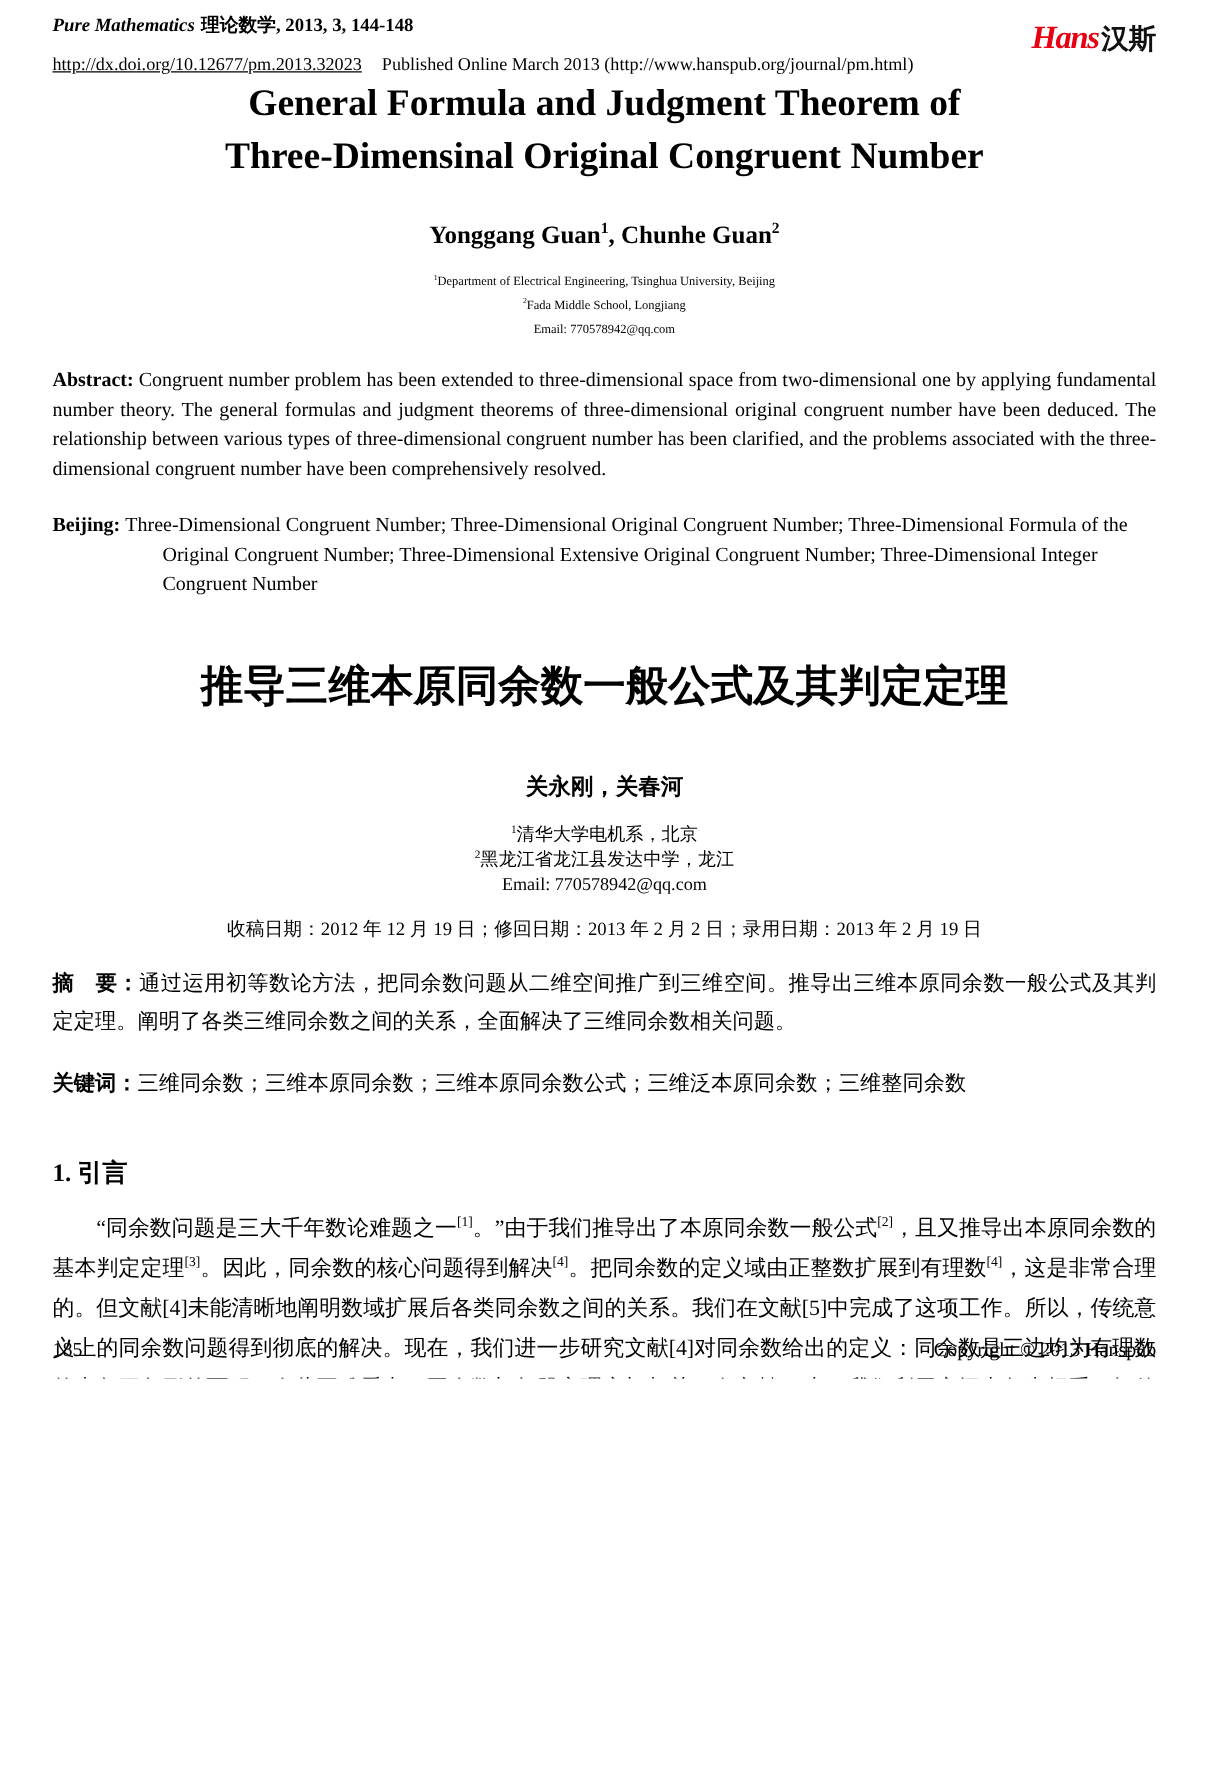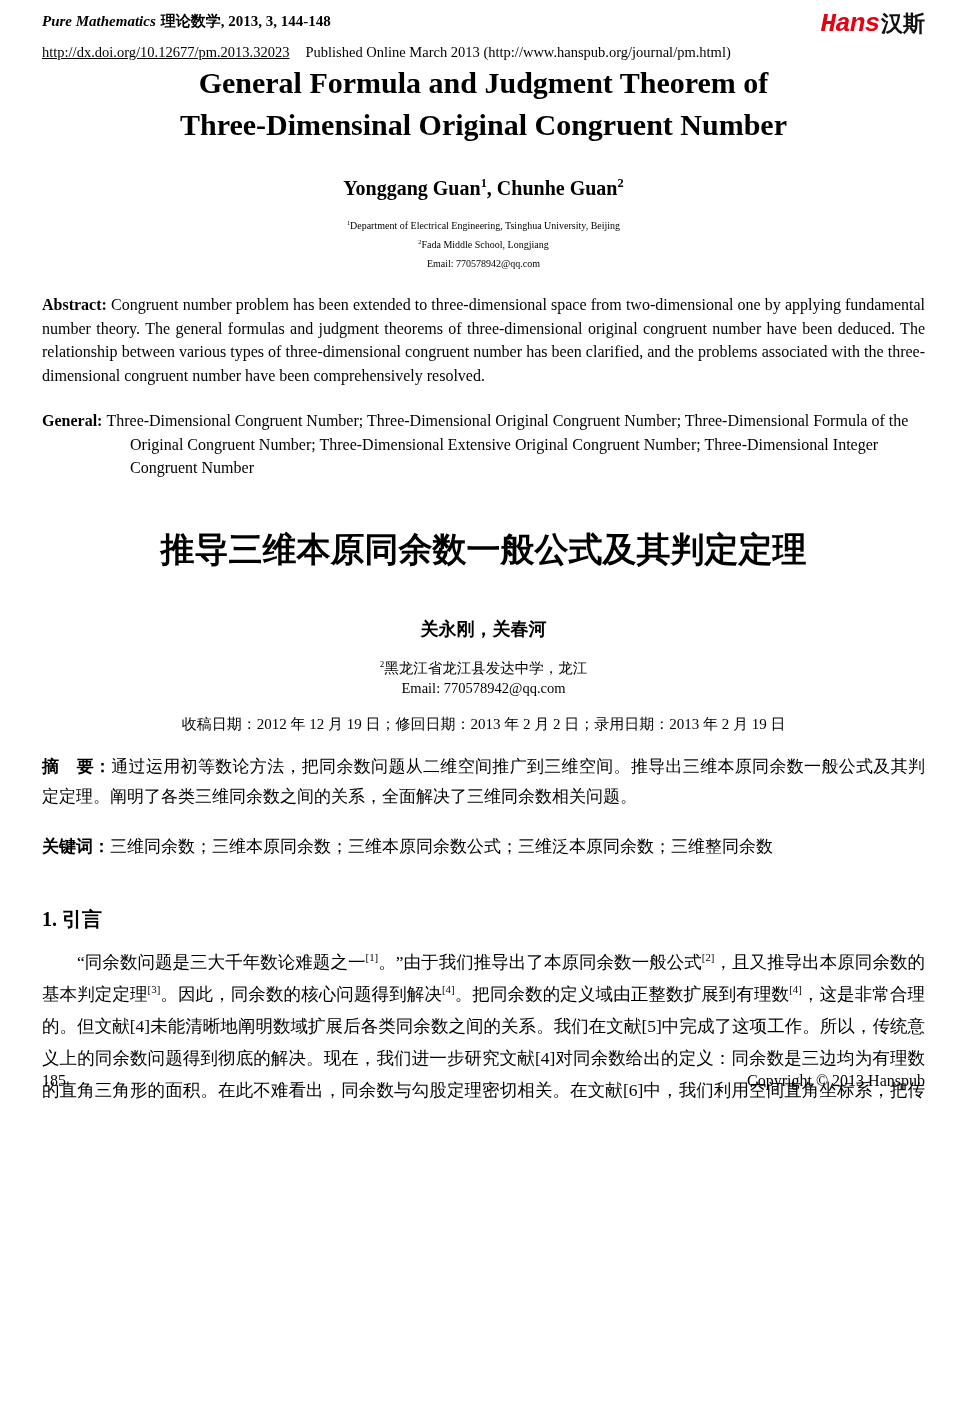--- a/index.html
+++ b/index.html
@@ -19,21 +19,21 @@
   sup { font-size: 62%; line-height: 0; vertical-align: super; }
 
   
   .page-header { display: flex; justify-content: space-between; align-items: flex-start; }
   .journal-line { font-size: 15px; font-weight: bold; line-height: 19px; }
   .journal-name { font-style: italic; }
   .journal-issue { margin-left: 5px; }
   .doi-line { font-size: 14.5px; line-height: 20px; margin-top: 11px; }
   .doi-link { color: #000; text-decoration: underline; cursor: pointer; }
   .published { margin-left: 16px; }
-  .logo { font-family: Liberation Mono, monospace; font-weight: bold; white-space: nowrap; line-height: 24px; }
+  .logo { font-family: Liberation Serif, serif; font-weight: bold; white-space: nowrap; line-height: 36px; }
   .logo-hans { font-size: 26px; font-style: italic; letter-spacing: -1px; }
   .logo-zh { font-size: 22px; color: #111; margin-left: 2px; }
 
   
   .title-en { text-align: center; font-size: 30px; font-weight: bold; line-height: 42px; }
   .authors-en { margin-top: 30px; text-align: center; font-size: 20px; font-weight: bold; line-height: 24px; }
   .affil-en { margin-top: 16px; text-align: center; font-size: 10px; line-height: 19px; }
   .received-en { margin-top: 16px; text-align: center; font-size: 15px; line-height: 20px; }
   .abstract-en { margin-top: 20px; font-size: 16px; line-height: 23.5px; text-align: justify; }
   .lbl { font-weight: bold; }
@@ -86,27 +86,28 @@
 
   <div class="affil-en">
     <div><sup>1</sup>Department of Electrical Engineering, Tsinghua University, Beijing</div>
     <div><sup>2</sup>Fada Middle School, Longjiang</div>
     <div>Email: 770578942@qq.com</div>
   </div>
 
 
   <p class="abstract-en"><span class="lbl">Abstract: </span><span>Congruent number problem has been extended to three-dimensional space from two-dimensional one by applying fundamental number theory. The general formulas and judgment theorems of three-dimensional original congruent number have been deduced. The relationship between various types of three-dimensional congruent number has been clarified, and the problems associated with the three-dimensional congruent number have been comprehensively resolved.</span></p>
 
-  <p class="keywords-en"><span class="lbl">General: </span><span>Three-Dimensional Congruent Number; Three-Dimensional Original Congruent Number; Three-Dimensional Formula of the Original Congruent Number; Three-Dimensional Extensive Original Congruent Number; Three-Dimensional Integer Congruent Number</span></p>
+  <p class="keywords-en"><span class="lbl">Beijing: </span><span>Three-Dimensional Congruent Number; Three-Dimensional Original Congruent Number; Three-Dimensional Formula of the Original Congruent Number; Three-Dimensional Extensive Original Congruent Number; Three-Dimensional Integer Congruent Number</span></p>
 
   <h2 class="title-zh">推导三维本原同余数一般公式及其判定定理</h2>
 
   <div class="authors-zh">关永刚，关春河</div>
 
   <div class="affil-zh">
+    <div><sup>1</sup>清华大学电机系，北京</div>
     <div><sup>2</sup>黑龙江省龙江县发达中学，龙江</div>
     <div>Email: 770578942@qq.com</div>
   </div>
 
   <div class="received-zh">收稿日期：2012 年 12 月 19 日；修回日期：2013 年 2 月 2 日；录用日期：2013 年 2 月 19 日</div>
 
   <p class="abstract-zh"><span class="lbl">摘　要：</span><span>通过运用初等数论方法，把同余数问题从二维空间推广到三维空间。推导出三维本原同余数一般公式及其判定定理。阐明了各类三维同余数之间的关系，全面解决了三维同余数相关问题。</span></p>
 
   <p class="keywords-zh"><span class="lbl">关键词：</span><span>三维同余数；三维本原同余数；三维本原同余数公式；三维泛本原同余数；三维整同余数</span></p>
 

